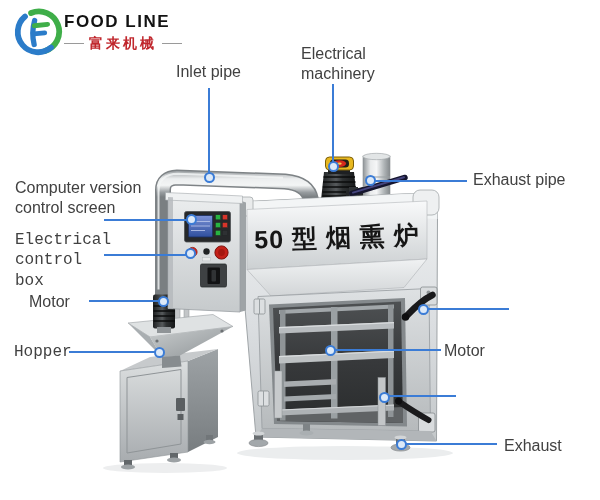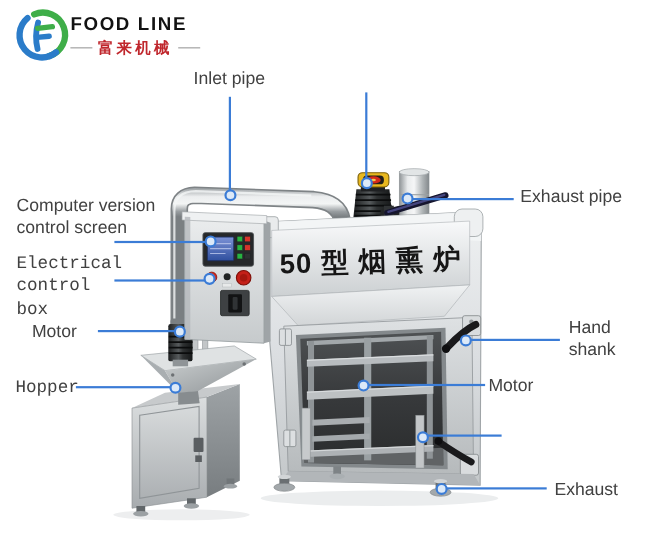--- a/index.html
+++ b/index.html
@@ -272,20 +272,21 @@
         <rect x="207.5" y="267.5" width="12.5" height="16.5" rx="1" fill="#121314"></rect>
         <rect x="211.5" y="270" width="4.5" height="11.5" rx="1" fill="#303335"></rect>
       </g>
     </g>
   </svg>
 
   <div class="callout" style="left:176px;top:62px;">Inlet pipe</div>
   <div class="lead v" style="left:208px;top:88px;height:85px;"></div>
   <div class="dot" style="left:204px;top:172px;"></div>
 
+  <div class="callout" style="left:301px;top:44px;width:100px;">Electrical machinery</div>
   <div class="lead v" style="left:332px;top:84px;height:78px;"></div>
   <div class="dot" style="left:328px;top:161px;"></div>
 
   <div class="callout" style="left:473px;top:170px;">Exhaust pipe</div>
   <div class="lead h" style="left:374px;top:180px;width:93px;"></div>
   <div class="dot" style="left:365px;top:175px;"></div>
 
   <div class="callout" style="left:15px;top:178px;width:145px;">Computer version control screen</div>
   <div class="lead h" style="left:104px;top:219px;width:85px;"></div>
   <div class="dot" style="left:186px;top:214px;"></div>
@@ -295,21 +296,20 @@
   <div class="dot" style="left:185px;top:248px;"></div>
 
   <div class="callout" style="left:29px;top:292px;">Motor</div>
   <div class="lead h" style="left:89px;top:300px;width:71px;"></div>
   <div class="dot" style="left:158px;top:296px;"></div>
 
   <div class="callout" style="left:14px;top:342px;font-family:Liberation Mono, monospace;">Hopper</div>
   <div class="lead h" style="left:69px;top:351px;width:87px;"></div>
   <div class="dot" style="left:154px;top:347px;"></div>
 
-  <div class="callout" style="left:517px;top:289px;width:60px;">Hand shank</div>
   <div class="lead h" style="left:427px;top:308px;width:82px;"></div>
   <div class="dot" style="left:418px;top:304px;"></div>
 
   <div class="callout" style="left:444px;top:341px;">Motor</div>
   <div class="lead h" style="left:334px;top:349px;width:107px;"></div>
   <div class="dot" style="left:325px;top:345px;"></div>
 
   <div class="lead h" style="left:388px;top:395px;width:68px;"></div>
   <div class="dot" style="left:379px;top:392px;"></div>
 

